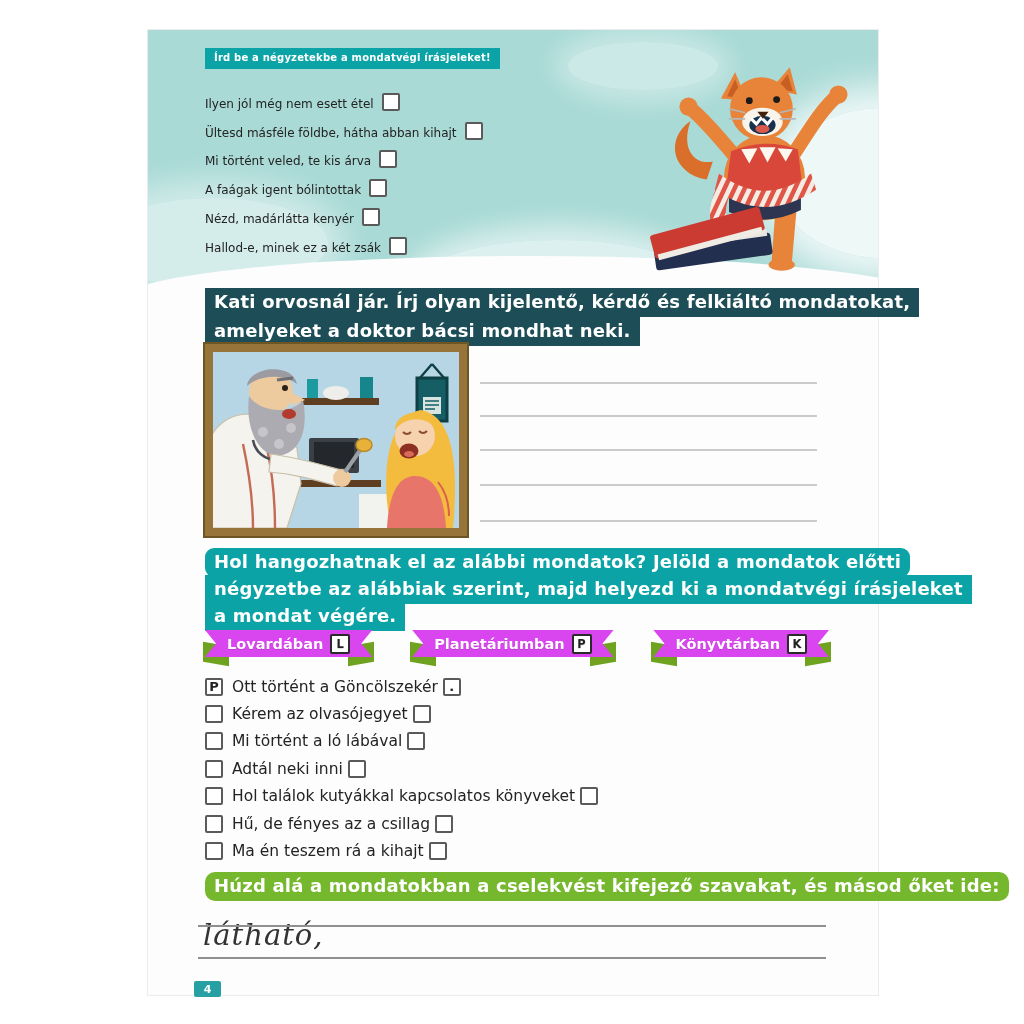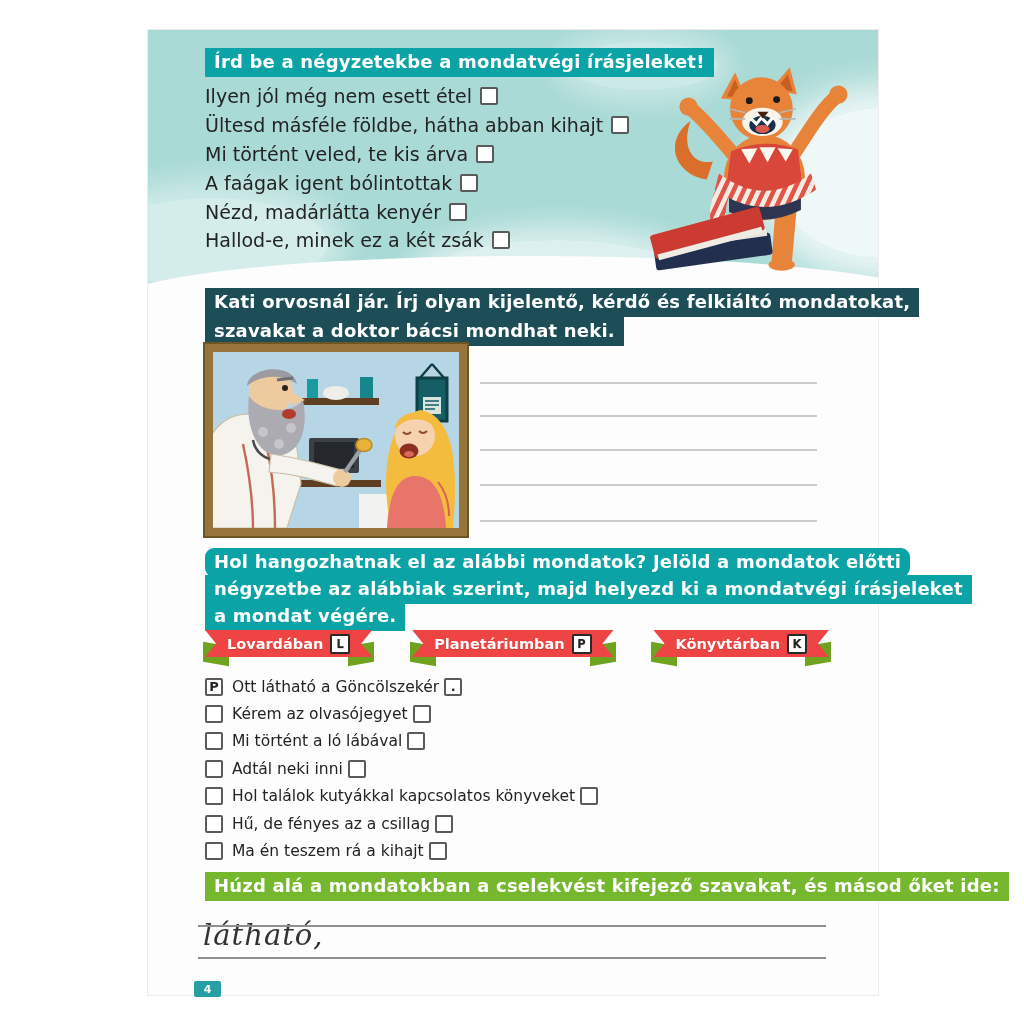--- a/index.html
+++ b/index.html
@@ -22,21 +22,21 @@
   .banner { position:absolute; color:#fff; font-weight:bold; font-size:18px; line-height:1;
             padding:5px 9px 6px; white-space:nowrap; letter-spacing:.2px; }
   .banner::after { content:""; position:absolute; right:-4px; top:4px; width:8px; height:80%;
                    background:inherit; filter:brightness(.72); transform:skewY(-18deg); z-index:-1; }
   .teal  { background:#0ca3a6; }
   .dark  { background:#1d4e57; }
   .green { background:#76b82d; }
 
   
   .ex1-rows { position:absolute; left:57px; top:52px; }
-  .sent-row { display:flex; align-items:center; height:28.8px; font-size:19px; color:#232323; }
+  .sent-row { display:flex; align-items:flex-end; height:28.8px; font-size:12px; color:#232323; }
   .checkbox { width:18px; height:18px; background:#fff; border:2px solid #5a5a5a; border-radius:2px;
               flex:none; display:flex; align-items:center; justify-content:center;
               font-weight:bold; font-size:13px; color:#222; box-sizing:border-box; }
   .sent-row .checkbox { margin-left:8px; }
 
   
   .cat-wrap { position:absolute; left:500px; top:26px; width:238px; height:228px; }
   .fig-frame { position:absolute; left:57px; top:314px; width:246px; height:176px;
                border:8px solid #96743a; outline:2px solid #6d5524; background:#b7d6e5; }
   .fig-frame svg { display:block; }
@@ -47,21 +47,21 @@
   .wline:nth-of-type(1){top:38px} .wline:nth-of-type(2){top:71px} .wline:nth-of-type(3){top:105px}
   .wline:nth-of-type(4){top:140px} .wline:nth-of-type(5){top:176px}
 
   
   .ribbon-row { position:absolute; left:57px; top:600px; width:624px; display:flex; justify-content:space-between; }
   .ribbon { position:relative; height:27px; }
   .ribbon::before, .ribbon::after { content:""; position:absolute; bottom:-7px; width:26px; height:20px;
               background:#6fa21f; z-index:0; }
   .ribbon::before { left:-2px;  transform:skewY(10deg); }
   .ribbon::after  { right:-2px; transform:skewY(-10deg); }
-  .ribbon-body { position:relative; z-index:1; height:27px; background:#ef4444; display:flex;
+  .ribbon-body { position:relative; z-index:1; height:27px; background:#d946ef; display:flex;
               align-items:center; justify-content:center; padding:0 22px;
               clip-path:polygon(0 0,100% 0,calc(100% - 11px) 50%,100% 100%,0 100%,11px 50%);
               font-weight:bold; color:#fff; font-size:14.5px; text-shadow:0 1px 0 rgba(0,0,0,.12); }
   .letter-box { width:16px; height:16px; background:#fff; border:2px solid #2a2a2a; border-radius:2px;
               color:#222; font-size:11.5px; font-weight:bold; display:flex; align-items:center;
               justify-content:center; margin-left:7px; box-sizing:content-box; }
   .ex3-rows { position:absolute; left:57px; top:643px; }
   .item-row { display:flex; align-items:center; height:27.4px; font-size:15.5px; color:#232323; }
   .item-row .checkbox.lead { margin-right:9px; }
   .item-row .checkbox.end  { margin-left:5px; }
@@ -86,21 +86,21 @@
 
     <div class="sky">
       <div class="cloud c1"></div>
       <div class="cloud c2"></div>
       <div class="cloud c3"></div>
       <div class="cloud c4"></div>
       <div class="cloud c5"></div>
       <div class="cloud c6"></div>
     </div>
 
-    <div class="banner teal" style="left:57px; top:18px; font-size:18px;">Írd be a négyzetekbe a mondatvégi írásjeleket!</div>
+    <div class="banner teal" style="left:57px; top:18px; font-size:10px;">Írd be a négyzetekbe a mondatvégi írásjeleket!</div>
     <div class="ex1-rows" id="ex1-rows">
   <div class="sent-row">
     <span class="sent-text">Ilyen jól még nem esett étel</span>
     <span class="checkbox"></span>
   </div>
 
   <div class="sent-row">
     <span class="sent-text">Ültesd másféle földbe, hátha abban kihajt</span>
     <span class="checkbox"></span>
   </div>
@@ -180,21 +180,21 @@
           <rect x="9" y="178" width="110" height="7" fill="#e9e6df"></rect>
         </g>
         <g transform="rotate(-15 60 172)">
           <rect x="2" y="162" width="112" height="24" rx="3" fill="#cc3b31"></rect>
           <rect x="5" y="182" width="106" height="6" fill="#efece4"></rect>
         </g>
       </svg>
     </div>
 
     <div class="banner dark" style="left:57px; top:258px;">Kati orvosnál jár. Írj olyan kijelentő, kérdő és felkiáltó mondatokat,</div>
-    <div class="banner dark" style="left:57px; top:287px;">szavakat a doktor bácsi mondhat neki.</div>
+    <div class="banner dark" style="left:57px; top:287px;">amelyeket a doktor bácsi mondhat neki.</div>
 
     <div class="fig-frame">
       <svg viewBox="0 0 246 176" width="246" height="176">
         <rect width="246" height="176" fill="#b7d6e5"></rect>
 
         <rect x="88" y="46" width="78" height="7" fill="#5f3f22"></rect>
         <rect x="94" y="27" width="11" height="19" fill="#1b9aa0"></rect>
         <rect x="147" y="25" width="13" height="21" fill="#17868c"></rect>
         <ellipse cx="123" cy="41" rx="13" ry="7" fill="#eeeeea"></ellipse>
 
@@ -271,21 +271,21 @@
   <div class="ribbon">
     <span class="ribbon-body">
       <span class="ribbon-label">Könyvtárban</span>
       <span class="letter-box">K</span>
     </span>
   </div>
 </div>
     <div class="ex3-rows" id="ex3-rows">
   <div class="item-row">
     <span class="checkbox lead">P</span>
-    <span class="item-text">Ott látható a Göncölszekér</span>
+    <span class="item-text">Ott történt a Göncölszekér</span>
     <span class="checkbox end">.</span>
   </div>
 
   <div class="item-row">
     <span class="checkbox lead"></span>
     <span class="item-text">Kérem az olvasójegyet</span>
     <span class="checkbox end"></span>
   </div>
 
   <div class="item-row">
@@ -312,21 +312,21 @@
     <span class="checkbox end"></span>
   </div>
 
   <div class="item-row">
     <span class="checkbox lead"></span>
     <span class="item-text">Ma én teszem rá a kihajt</span>
     <span class="checkbox end"></span>
   </div>
 </div>
 
-    <div class="banner green" style="left:57px; top:842px;">Húzd alá a mondatokban a cselekvést kifejező szavakat, és másod őket ide:</div>
+    <div class="banner green" style="left:57px; top:842px;border-radius:10px;">Húzd alá a mondatokban a cselekvést kifejező szavakat, és másod őket ide:</div>
     <div class="cursive-word">látható,</div>
     <div class="anslines">
       <div class="ansline"></div>
       <div class="ansline"></div>
     </div>
 
     <div class="page-num">4</div>
   </div>
 </div>
 

